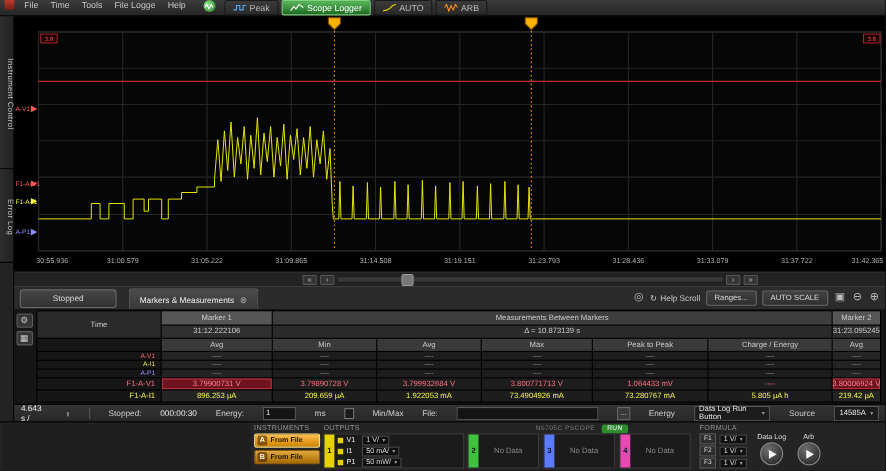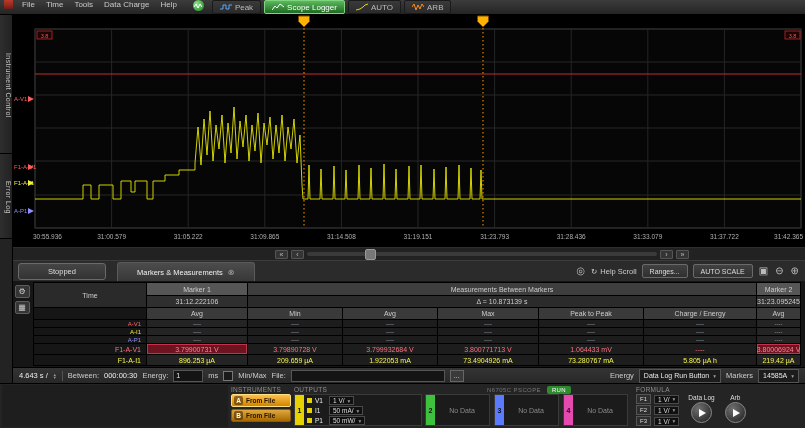--- a/index.html
+++ b/index.html
@@ -32,21 +32,21 @@
 
   
   .scrollrow{height:13px;background:#222;border-top:1px solid #2e2e2e;display:flex;align-items:center;gap:3px;padding-left:262px;box-sizing:border-box;}
   .sbtn{width:13px;height:9px;background:#343434;border:1px solid #555;color:#bbb;font-size:7px;line-height:7px;text-align:center;border-radius:1px;padding:0;}
   .strack{width:350px;height:4px;background:#3a3a3a;border-radius:2px;position:relative;}
   .shandle{position:absolute;left:58px;top:-3px;width:9px;height:9px;background:#777;border:1px solid #999;border-radius:2px;}
 
   
   .toolbar{height:21px;background:#2b2b2b;border-top:1px solid #3c3c3c;display:flex;align-items:center;gap:5px;padding:0 5px;box-sizing:border-box;}
   .stoppedbtn{width:86px;height:15px;background:linear-gradient(#454545,#333);border:1px solid #6a6a6a;border-radius:3px;font-size:7.5px;color:#ddd;display:flex;align-items:center;justify-content:center;}
-  .mtab{align-self:flex-end;height:18px;display:flex;align-items:center;gap:5px;background:linear-gradient(#4c4c4c,#383838);padding:0 19px;font-size:7.5px;color:#eee;border:1px solid #5a5a5a;border-bottom:none;border-radius:3px 3px 0 0;margin-left:6px;}
+  .mtab{align-self:flex-end;height:18px;display:flex;align-items:center;gap:5px;background:linear-gradient(#4c4c4c,#383838);padding:0 9px;font-size:7.5px;color:#eee;border:1px solid #5a5a5a;border-bottom:none;border-radius:3px 3px 0 0;margin-left:6px;}
   .closeglyph{color:#aaa;font-size:8px;}
   .tright{margin-left:auto;display:flex;align-items:center;gap:5px;}
   .ticonbtn{color:#bbb;font-size:10px;background:none;border:none;padding:0 1px;line-height:10px;}
   .autoscroll{display:flex;align-items:center;gap:3px;font-size:7.5px;color:#ccc;}
   .tbtn{height:14px;padding:0 7px;font-size:7px;background:linear-gradient(#414141,#303030);border:1px solid #6a6a6a;border-radius:2px;color:#ddd;display:flex;align-items:center;}
 
   
   .tablearea{flex:1;display:flex;gap:2px;background:#161616;padding:1px 4px 1px 0;box-sizing:border-box;}
   .ticons{width:18px;display:flex;flex-direction:column;gap:3px;align-items:center;padding-top:3px;}
   .sideicon{width:15px;height:13px;background:#353535;border:1px solid #5d5d5d;border-radius:2px;color:#ccc;font-size:8px;display:flex;align-items:center;justify-content:center;padding:0;}
@@ -65,21 +65,21 @@
   .thincell{font-size:6px!important;color:#9aa6b2!important;}
   .mkcol{background:#242424!important;}
   .cV{color:#ff7080!important;}
   .cI{color:#f5f550!important;}
   .cP{color:#9090ff!important;}
   .cVl{color:#ff6666!important;}
   .cIl{color:#e8e84a!important;}
   .mkred{background:#6d1420!important;box-shadow:inset 0 0 0 1px #c2344a;color:#ff8394!important;}
 
   
-  .statusbar{height:16px;background:linear-gradient(#343434,#282828);border-top:1px solid #000;display:flex;align-items:center;gap:5px;padding:0 6px;font-size:7.5px;color:#ccc;box-sizing:border-box;}
+  .statusbar{height:16px;background:linear-gradient(#343434,#282828);border-top:1px solid #000;display:flex;align-items:center;gap:17px;padding:0 6px;font-size:7.5px;color:#ccc;box-sizing:border-box;}
   .spin{display:flex;flex-direction:column;line-height:3px;font-size:4px;color:#999;}
   .vsep{width:1px;height:10px;background:#555;}
   .statval{color:#eee;}
   .numin{width:24px;height:10px;background:#141414;border:1px solid #555;color:#eee;font-size:7px;padding:0 2px;}
   .chk{width:8px;height:8px;background:#1a1a1a;border:1px solid #777;display:inline-block;}
   .filein{width:148px;height:10px;background:#141414;border:1px solid #555;color:#eee;font-size:7px;padding:0 2px;}
   .dots{height:12px;width:14px;background:#3a3a3a;border:1px solid #666;color:#ddd;font-size:7px;line-height:9px;text-align:center;padding:0;}
   .sdd{background:#1c1c1c;border:1px solid #555;height:12px;display:flex;align-items:center;gap:4px;padding:0 4px;font-size:7px;color:#e8e8e8;}
   .caret{color:#999;font-size:5.5px;}
 
@@ -113,21 +113,21 @@
 </head>
 <body>
 
 <div class="page">
 
   <div class="menubar">
     <span class="app-icon"></span>
     <span class="menu-item">File</span>
     <span class="menu-item">Time</span>
     <span class="menu-item">Tools</span>
-    <span class="menu-item">Data Charge</span>
+    <span class="menu-item">File Logge</span>
     <span class="menu-item">Help</span>
     <span class="logo-circ">
       <svg width="8" height="6" viewBox="0 0 8 6">
           <polyline points="0,4 2,1 4,5 6,1 8,4" fill="none" stroke="#fff" stroke-width="1"></polyline>
         </svg>
     </span>
     <span class="tab">
       <svg class="tabicon" width="12" height="8" viewBox="0 0 12 8">
           <polyline points="0,6 3,6 3,2 6,2 6,6 9,6 9,2 12,2" fill="none" stroke="#55aaff" stroke-width="1"></polyline>
         </svg>
@@ -323,36 +323,36 @@
         </div>
       </div>
 
       <div class="statusbar">
         <span class="statval">4.643 s /</span>
         <span class="spin">
             <span>▲</span>
             <span>▼</span>
           </span>
         <span class="vsep"></span>
-        <span>Between:</span>
+        <span>Stopped:</span>
         <span class="statval">000:00:30</span>
         <span>Energy:</span>
         <input class="numin" value="1" style="">
         <span>ms</span>
         <span class="chk"></span>
         <span>Min/Max</span>
         <span>File:</span>
         <input class="filein" style="">
         <button class="dots">...</button>
         <span style="margin-left:auto">Energy</span>
         <span class="sdd">
           <span>Data Log Run Button</span>
           <span class="caret">▾</span>
         </span>
-        <span>Markers</span>
+        <span>Source</span>
         <span class="sdd">
           <span>14585A</span>
           <span class="caret">▾</span>
         </span>
       </div>
     </div>
   </div>
 
   <div class="bottom">
     <div class="b-spacer"></div>

